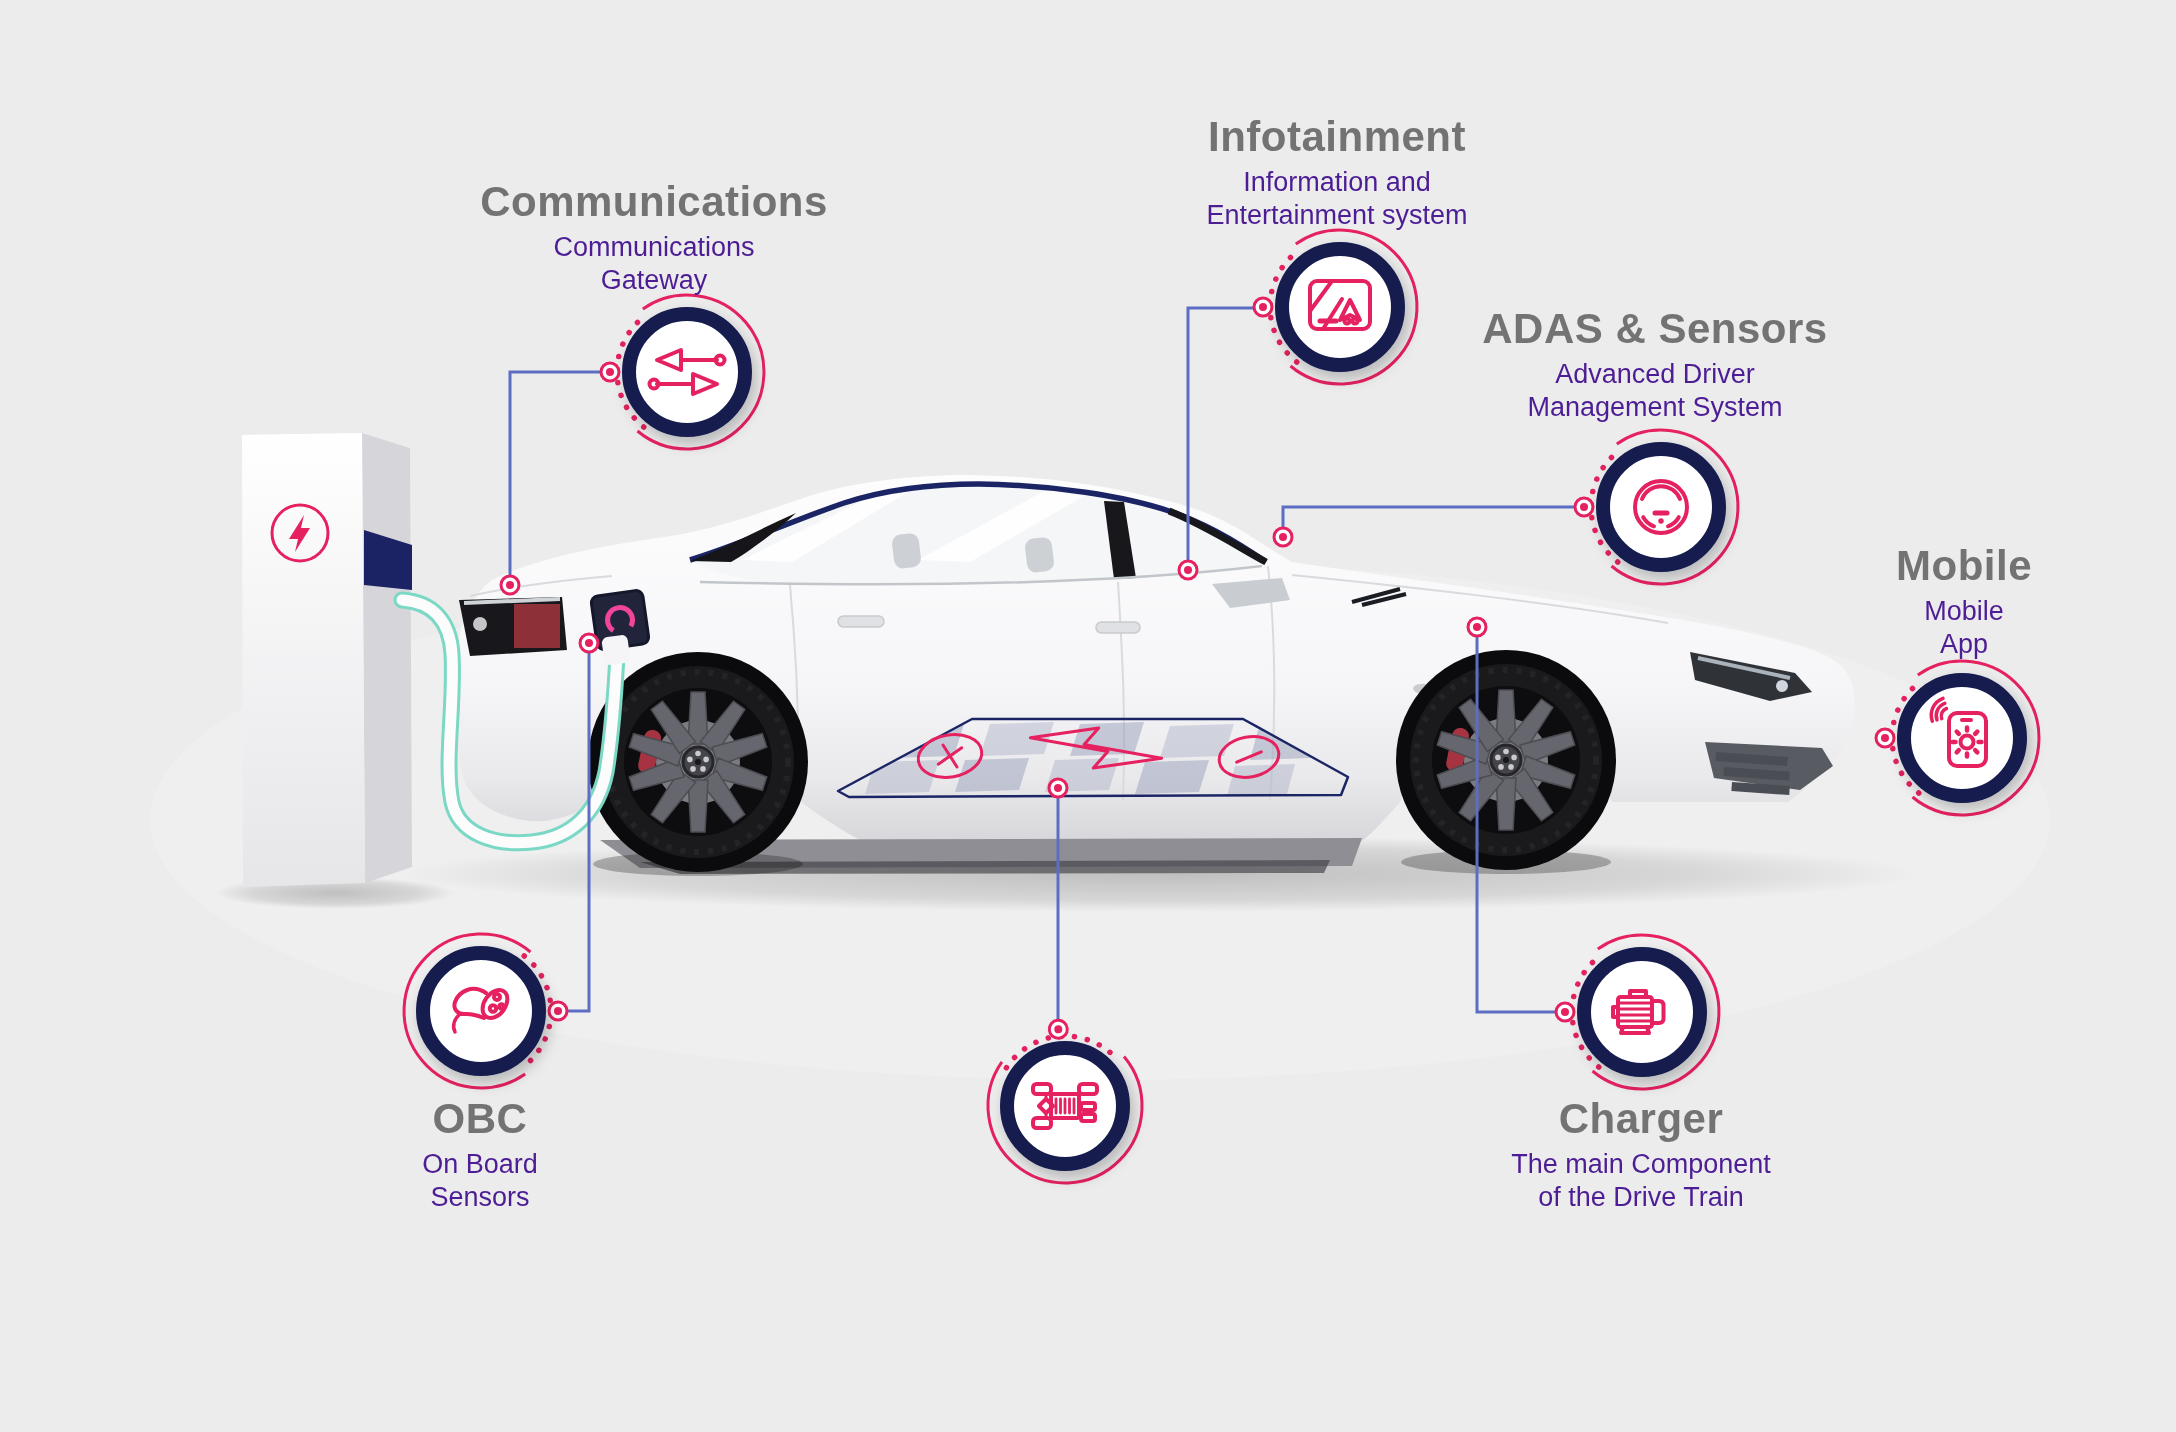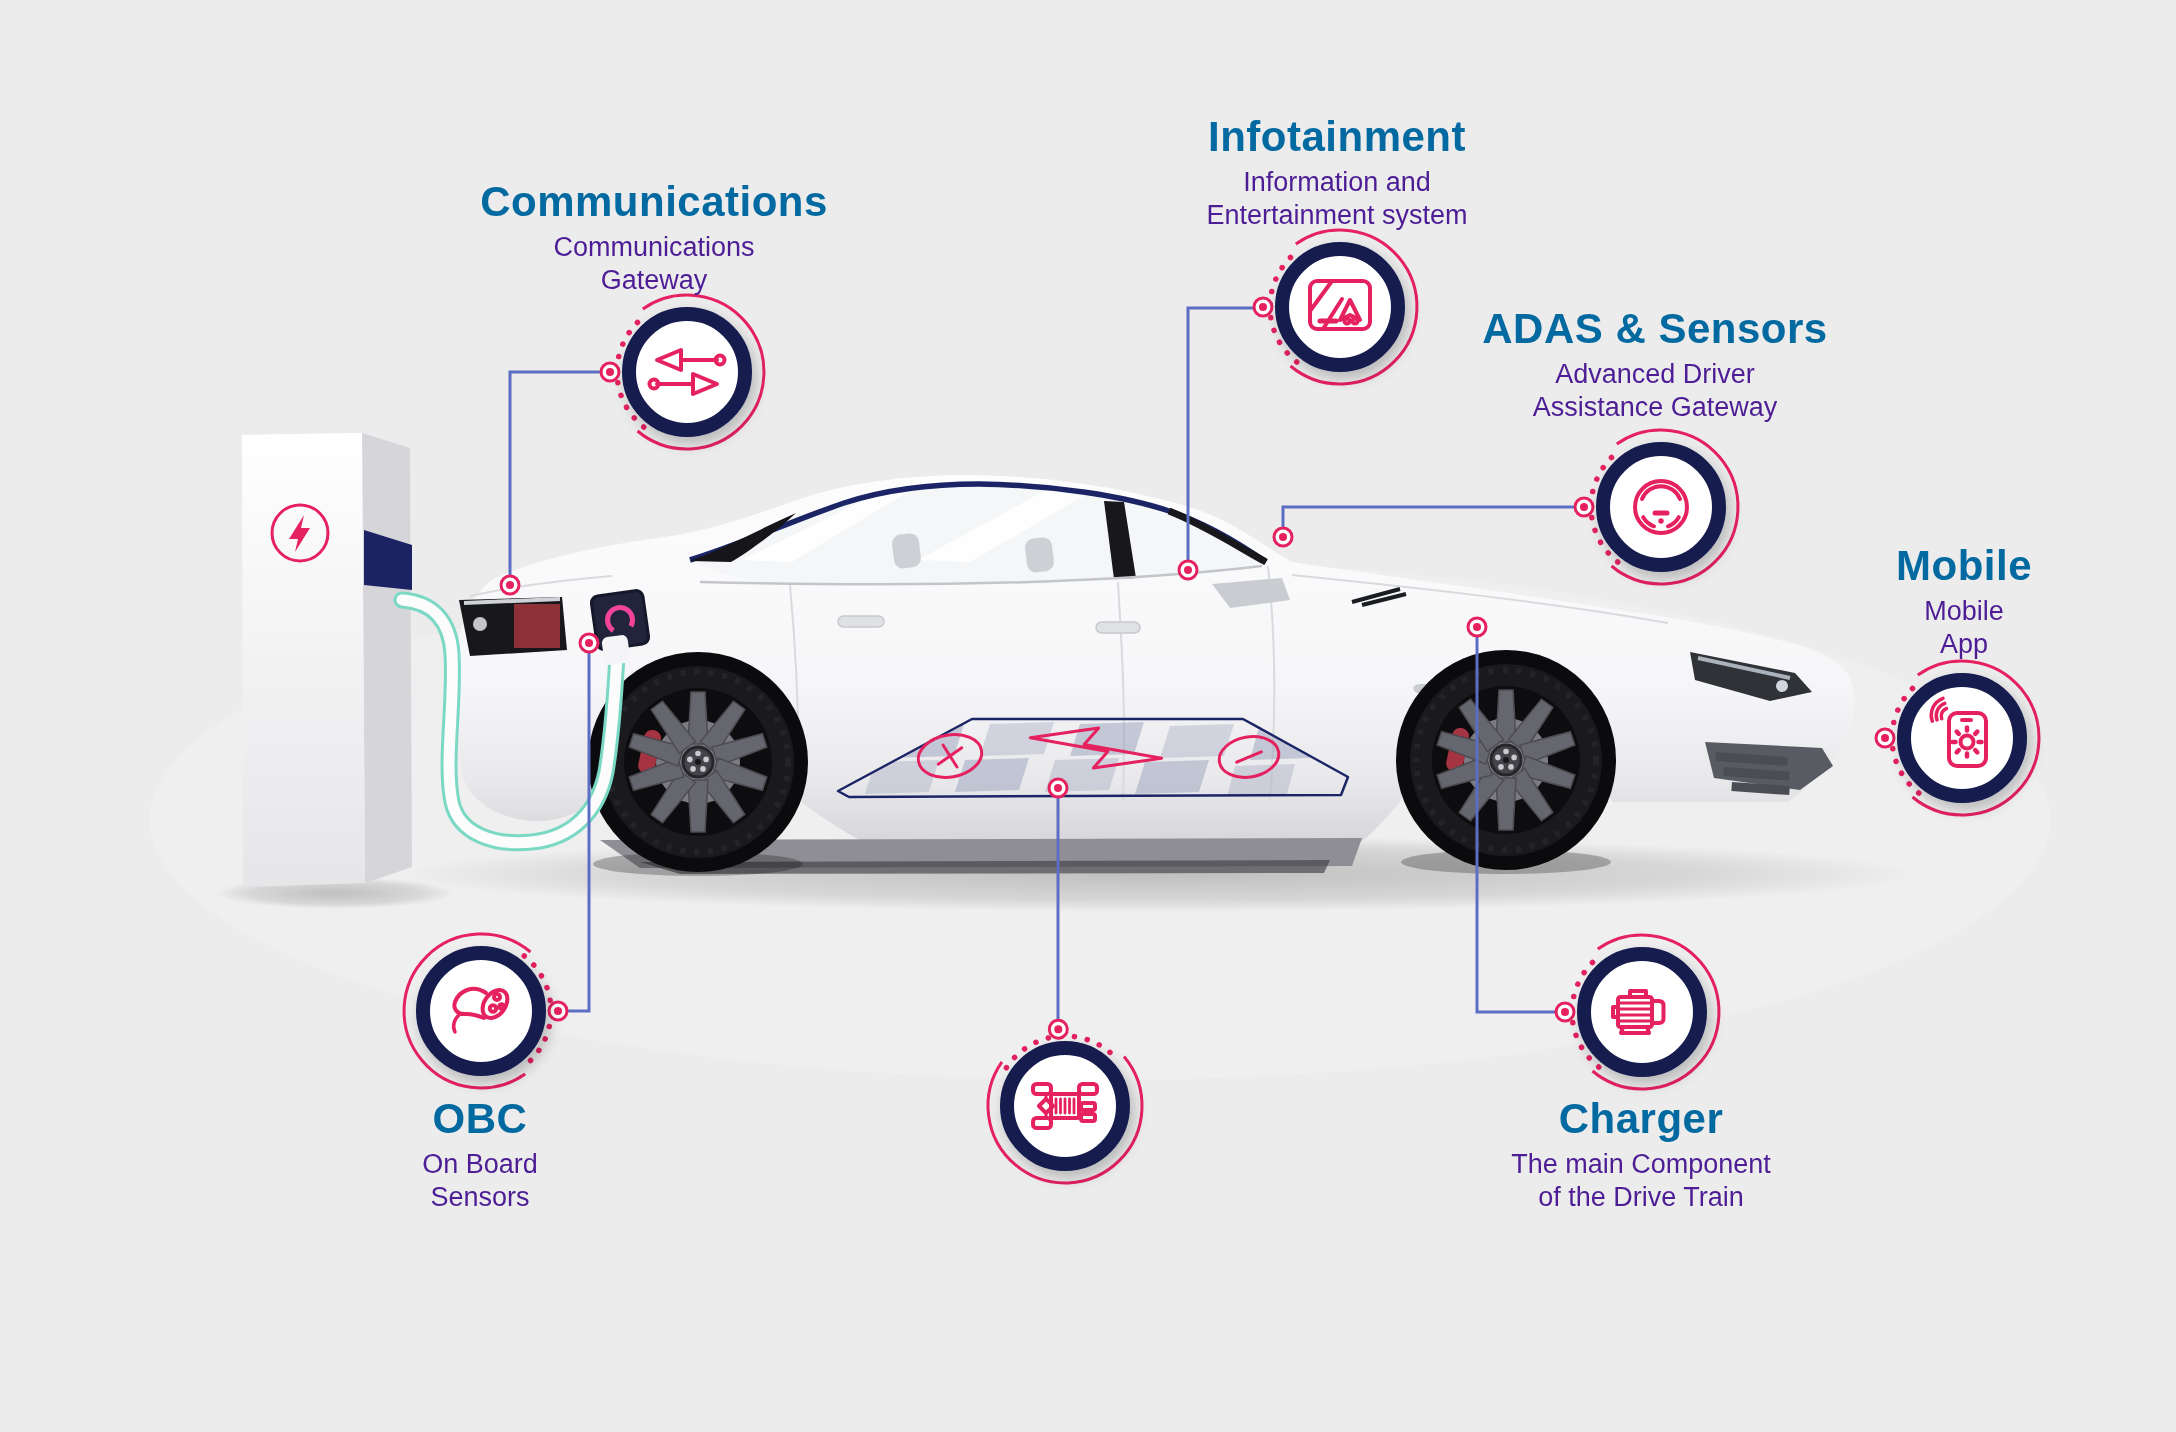--- a/index.html
+++ b/index.html
@@ -6,21 +6,21 @@
   .stage{
     position:relative;width:2176px;height:1432px;overflow:hidden;
     background:#EDECEC;
     font-family:"Liberation Sans", sans-serif;
   }
   .scene{position:absolute;left:0;top:0;}
   .label{position:absolute;transform:translateX(-50%);text-align:center;}
   .label h2{
     margin:0 0 7px 0;
     font:700 42px/44px "Liberation Sans", sans-serif;
-    color:#0369a1;letter-spacing:0.5px;white-space:nowrap;
+    color:#737373;letter-spacing:0.5px;white-space:nowrap;
   }
   .label p{
     margin:0;
     font:400 27px/33px "Liberation Sans", sans-serif;
     color:#4c1d95;white-space:nowrap;
   }
   
   .pk{stroke:#E52160;stroke-width:4;fill:none;stroke-linecap:round;stroke-linejoin:round;}
   .pk-thin{stroke:#E52160;stroke-width:3;fill:none;stroke-linecap:round;stroke-linejoin:round;}
   .arc-solid{stroke:#E52160;stroke-width:3;fill:none;}
@@ -386,21 +386,21 @@
   <p><span>Communications</span><br><span>Gateway</span></p>
 </div>
 
 <div class="label" style="left:1337px; top:115px">
   <h2>Infotainment</h2>
   <p><span>Information and</span><br><span>Entertainment system</span></p>
 </div>
 
 <div class="label" style="left:1655px; top:307px">
   <h2>ADAS &amp; Sensors</h2>
-  <p><span>Advanced Driver</span><br><span>Assistance Gateway</span></p>
+  <p><span>Advanced Driver</span><br><span>Management System</span></p>
 </div>
 
 <div class="label" style="left:1964px; top:544px">
   <h2>Mobile</h2>
   <p><span>Mobile</span><br><span>App</span></p>
 </div>
 
 <div class="label" style="left:480px; top:1097px">
   <h2>OBC</h2>
   <p><span>On Board</span><br><span>Sensors</span></p>

